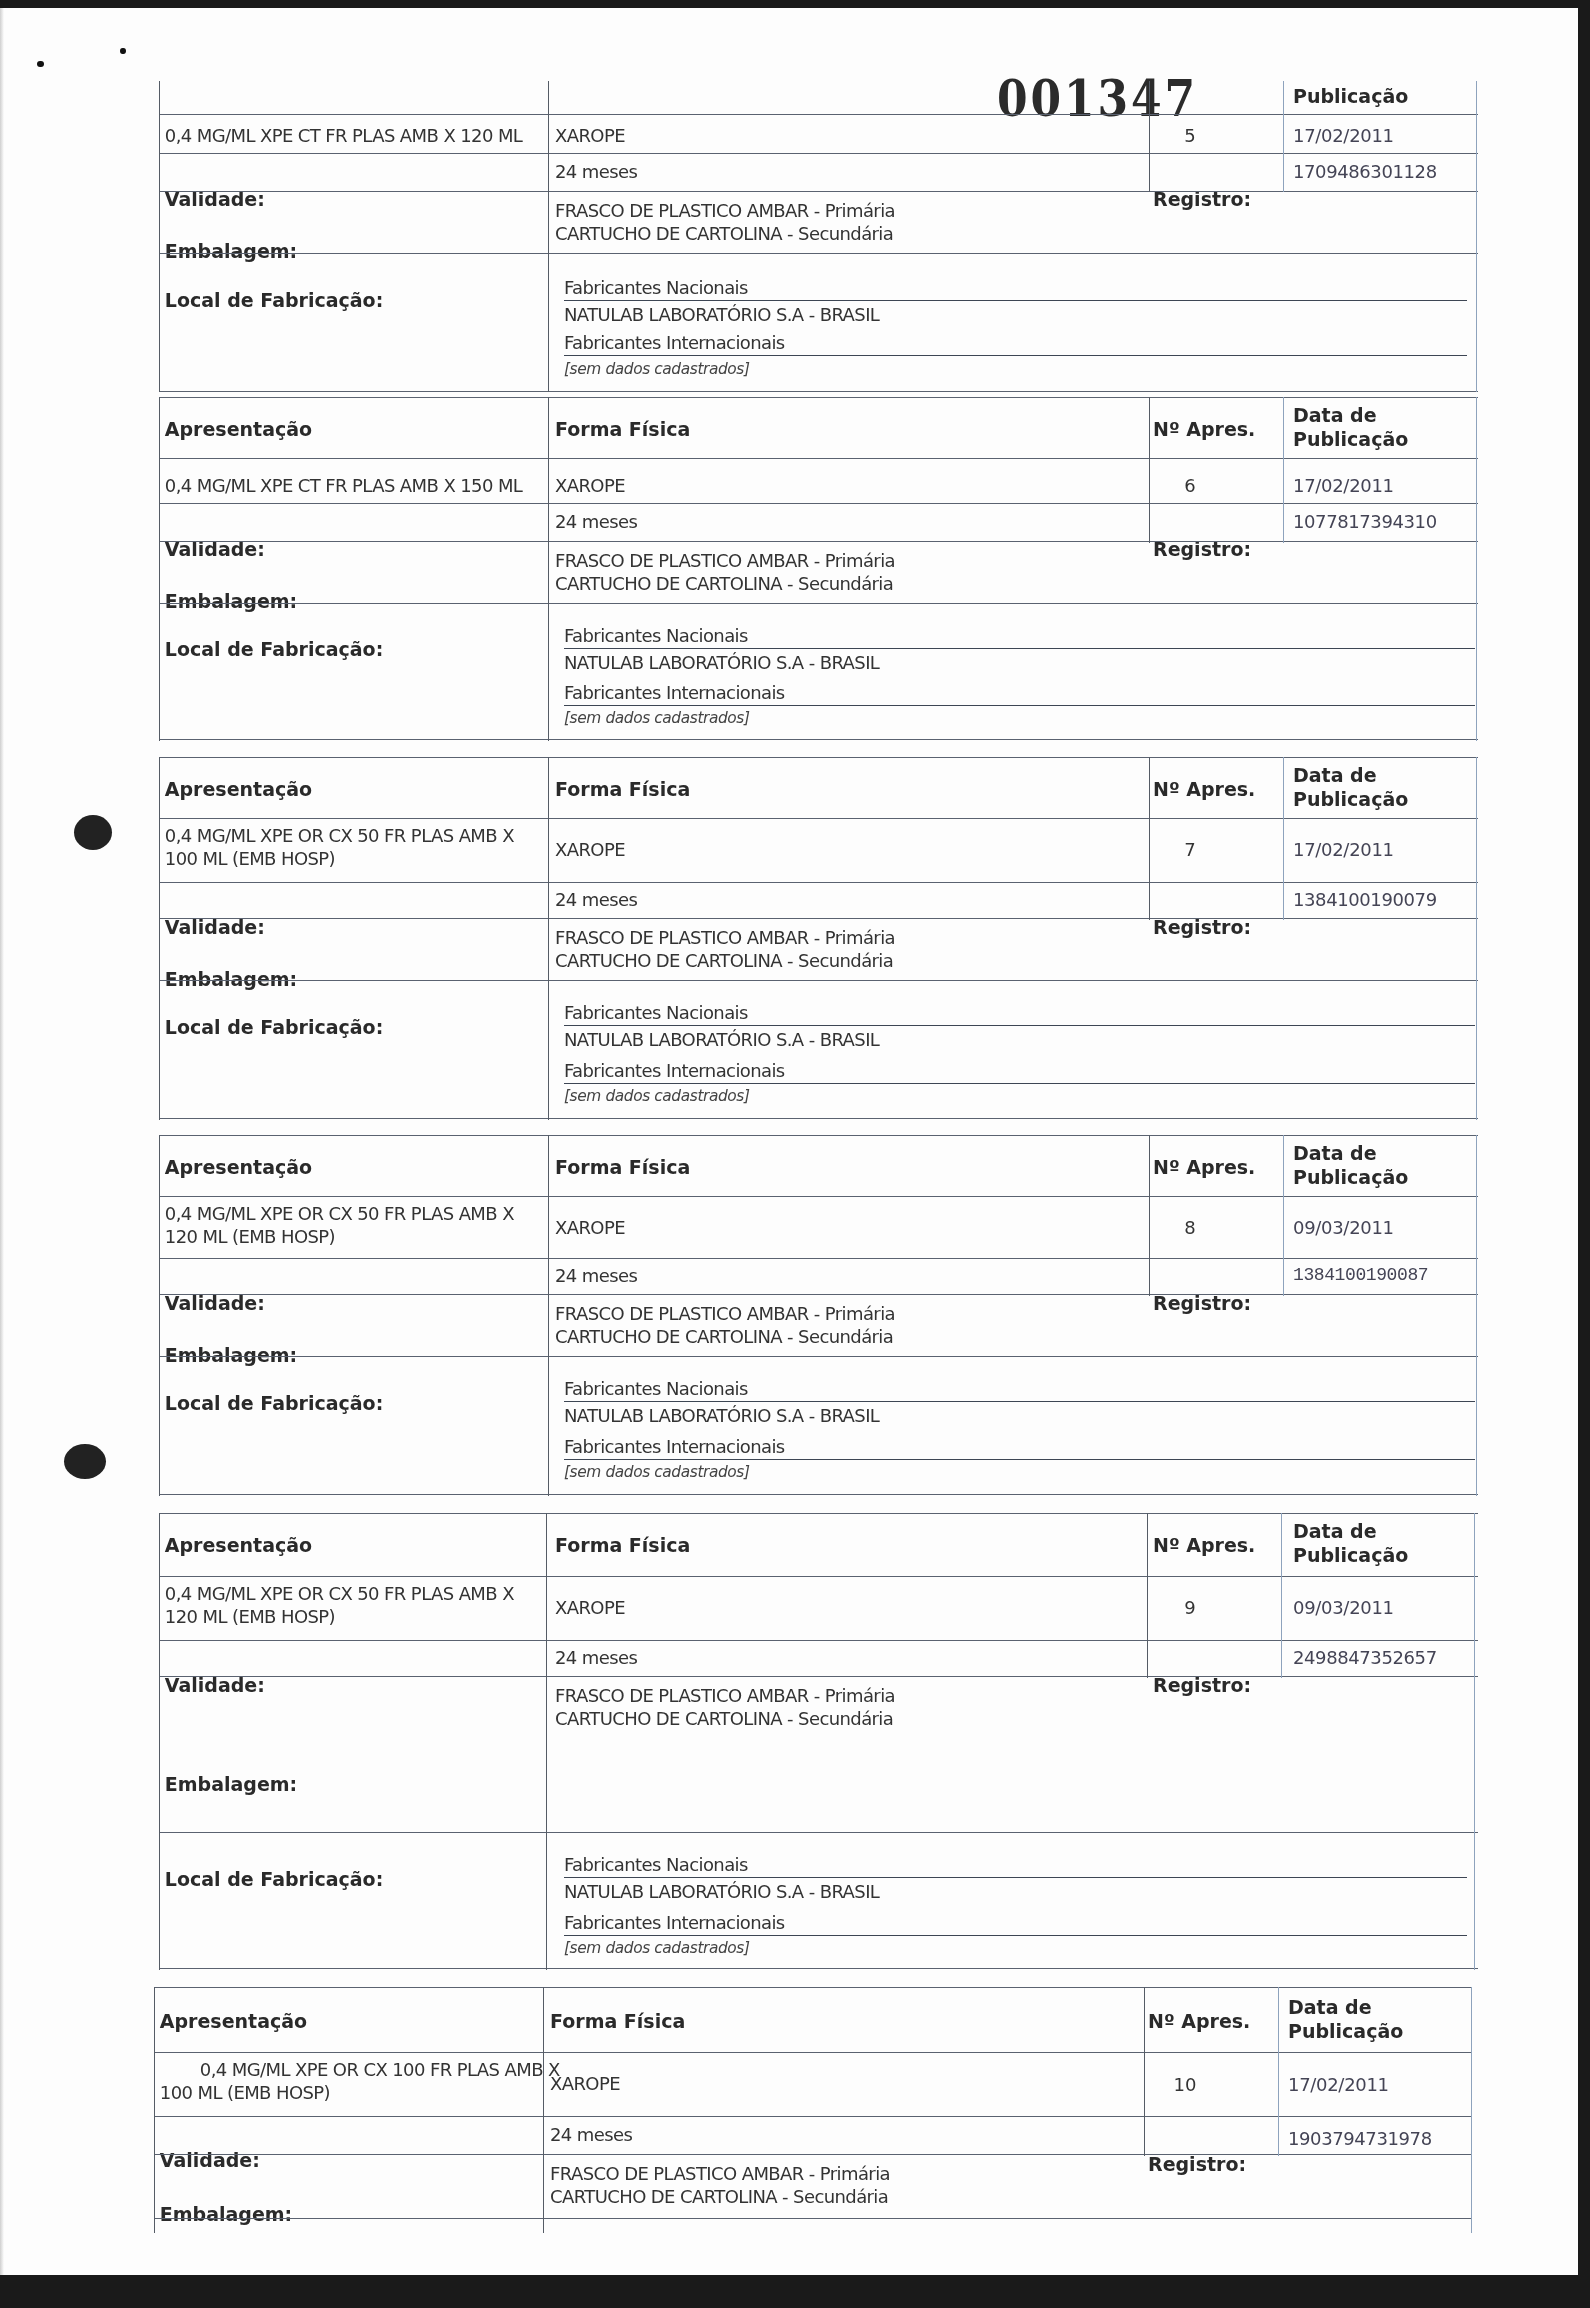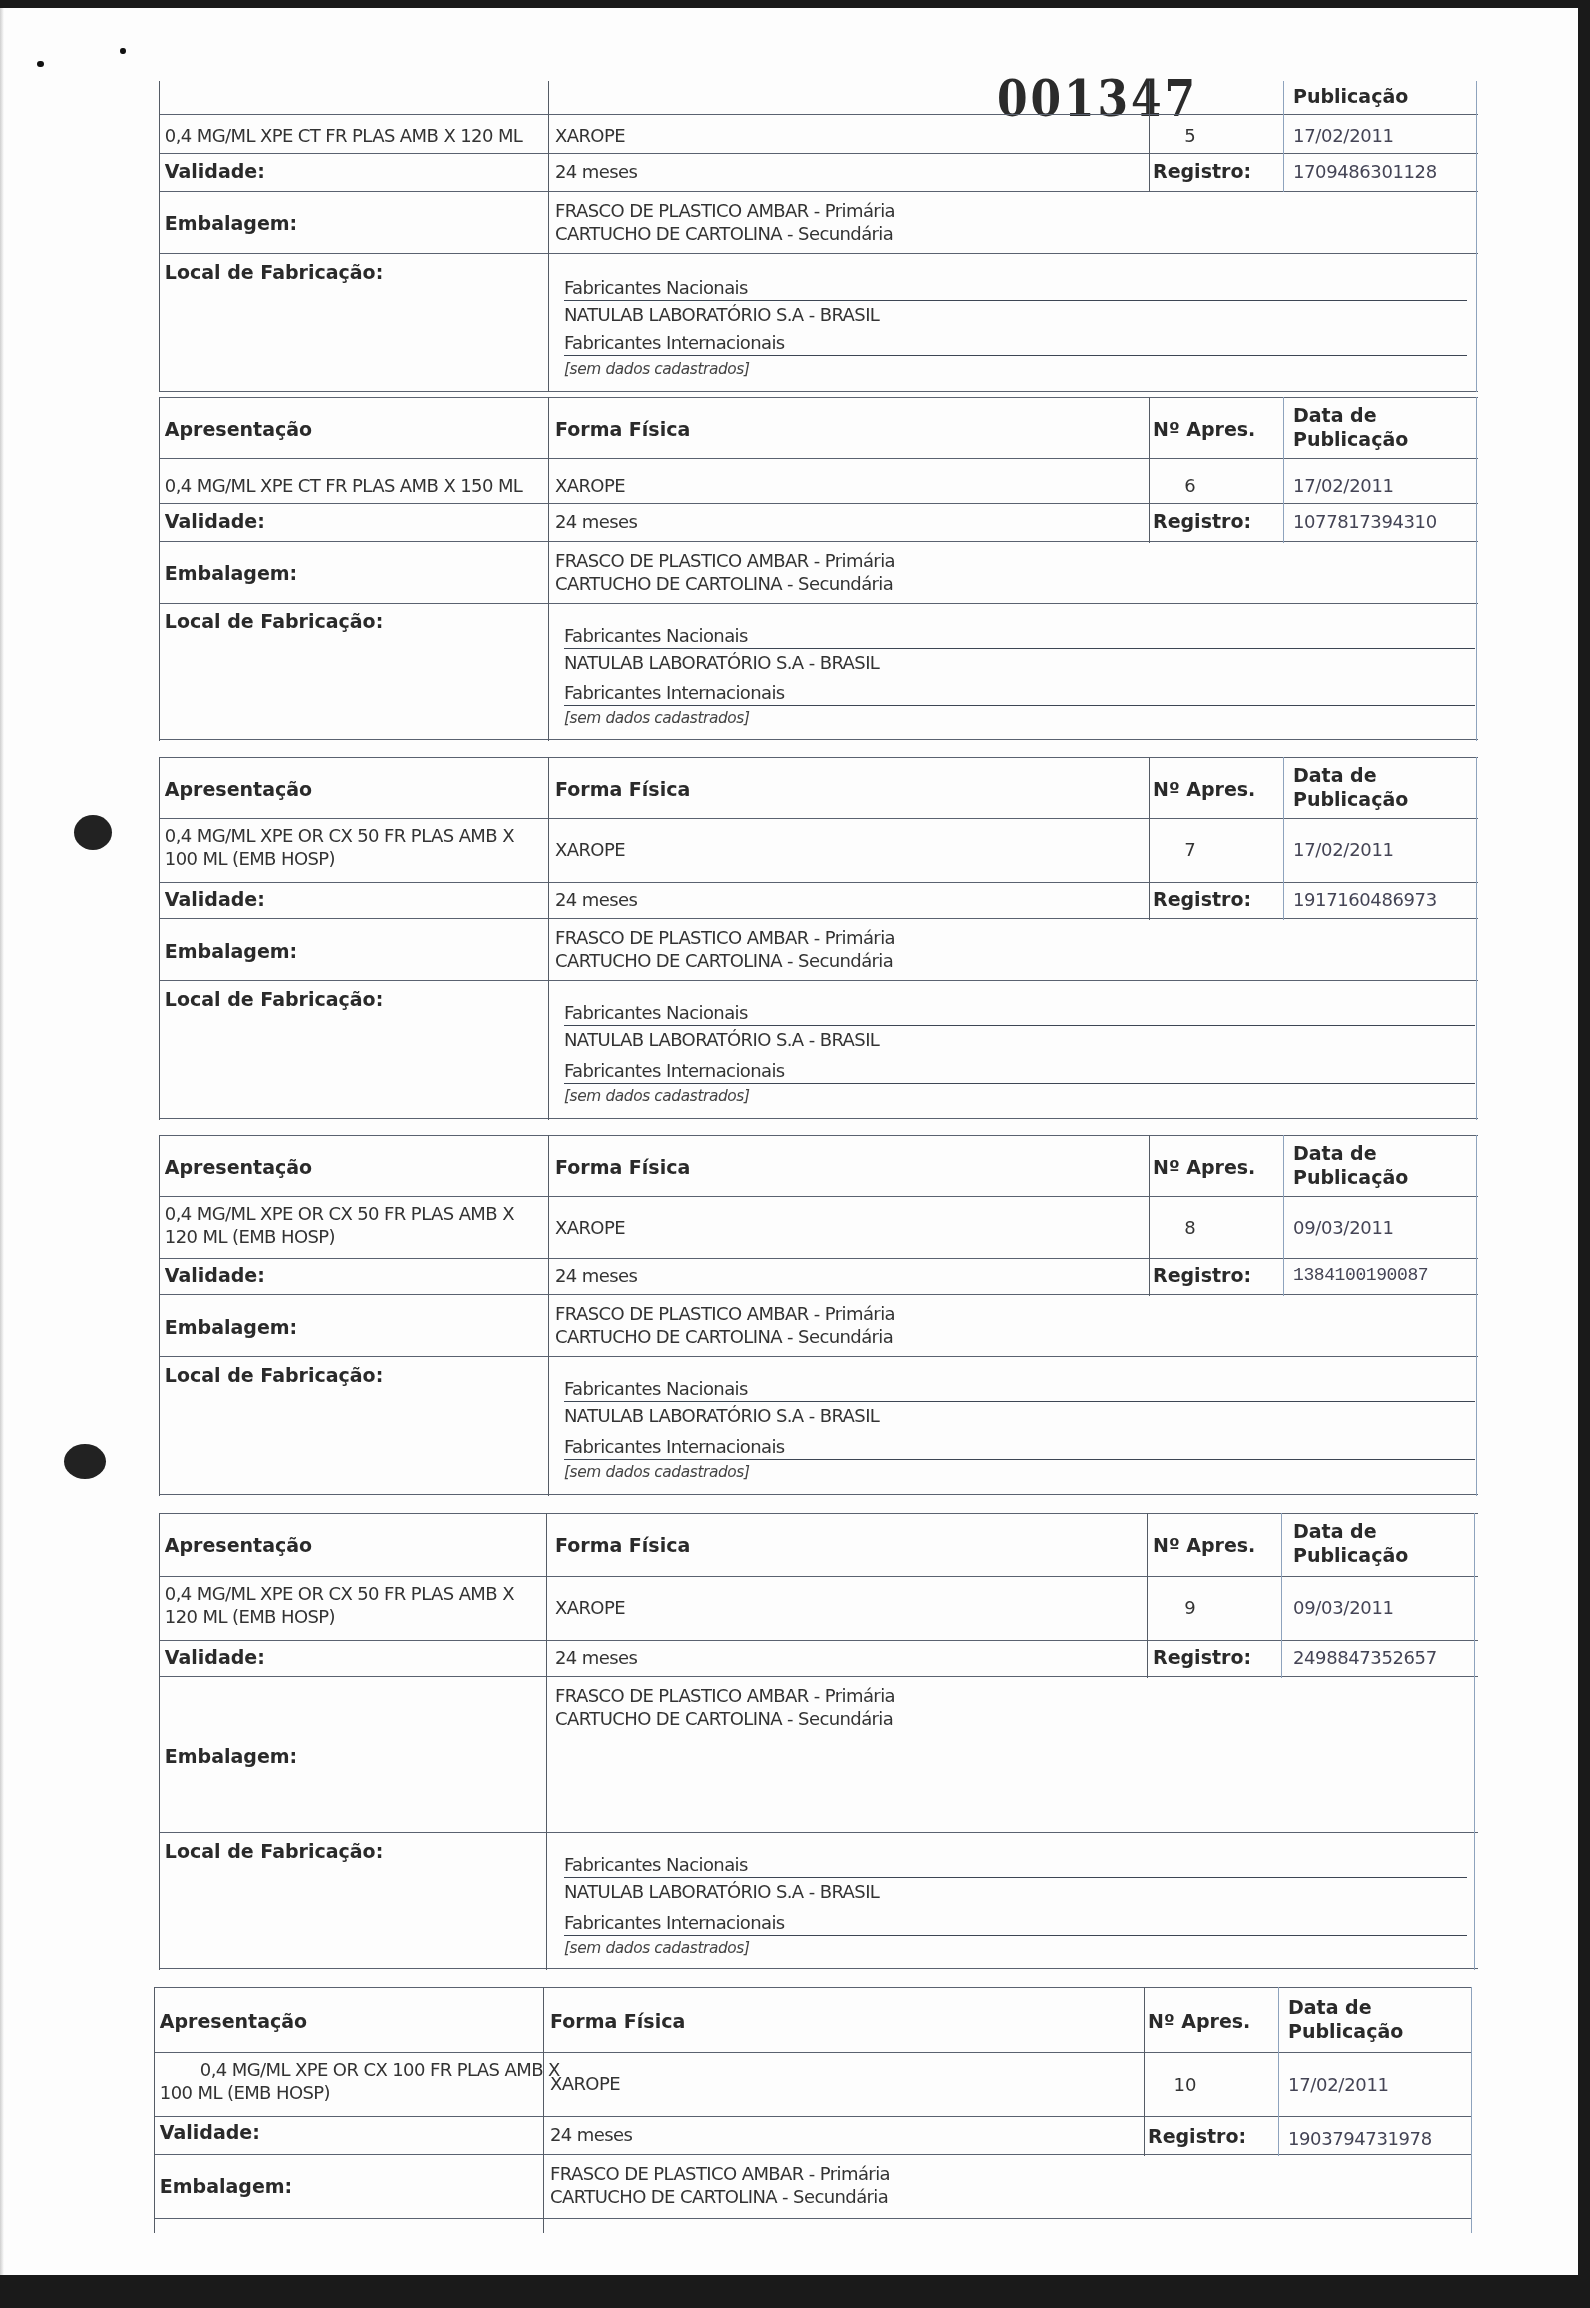--- a/index.html
+++ b/index.html
@@ -26,21 +26,21 @@
   .dot { position:absolute; background:#111; border-radius:50%; }
   .scan-mark { position:absolute; background:#222; border-radius:50%; }
 
   .blk { position:absolute; left:159px; width:1319px; }
   .row { position:absolute; left:0; width:100%; border-top:1.9px solid #5a6270; }
   .bottom-line { position:absolute; left:0; width:100%; border-top:1.9px solid #5a6270; }
   .vline { position:absolute; width:0; border-left:1.9px solid #555c66; }
   .vline.blue { border-left:1.9px solid #8ea3bd; }
   .cell { position:absolute; font-size:18px; line-height:23px; white-space:nowrap; }
   .hdr { font-weight:bold; font-size:19px; color:#2a2a2a; }
-  .lbl { font-weight:bold; font-size:19px; color:#2a2a2a; }
+  .lbl { font-weight:bold; font-size:19px; color:#2a2a2a;margin-top:28px; }
   .val { font-size:18px; color:#333; letter-spacing:-0.6px; }
   .num { font-size:18px; color:#333; text-align:center; width:86px; }
   .date { font-size:18px; color:#445; letter-spacing:-0.3px; }
   .reg { font-size:18px; color:#445; letter-spacing:-0.4px; }
   .sub-head { font-size:18px; color:#333; letter-spacing:-0.6px; }
   .sub-rule { position:absolute; height:0; border-top:1.9px solid #3d4654; }
   .ital { font-style:italic; font-size:15.4px; color:#444; letter-spacing:-0.4px; }
 </style>
 </head>
 <body>
@@ -133,21 +133,21 @@
     <div class="row" style="top:61px"></div>
     <div class="cell val" style="left:5.8px;top:67px;">0,4 MG/ML XPE OR CX 50 FR PLAS AMB X</div>
     <div class="cell val" style="left:5.8px;top:90px;">100 ML (EMB HOSP)</div>
     <div class="cell val" style="left:396px;top:81px;">XAROPE</div>
     <div class="cell num" style="left:988px;top:81px;">7</div>
     <div class="cell date" style="left:1134px;top:81px;">17/02/2011</div>
     <div class="row" style="top:125px"></div>
     <div class="cell lbl" style="left:5.8px;top:131px;">Validade:</div>
     <div class="cell val" style="left:396px;top:131px;">24 meses</div>
     <div class="cell lbl" style="left:994px;top:131px;">Registro:</div>
-    <div class="cell reg" style="left:1134px;top:131px;">1917160486973</div>
+    <div class="cell reg" style="left:1134px;top:131px;">1384100190079</div>
     <div class="row" style="top:161px"></div>
     <div class="cell lbl" style="left:5.8px;top:183px;">Embalagem:</div>
     <div class="cell val" style="left:396px;top:169px;">FRASCO DE PLASTICO AMBAR - Primária</div>
     <div class="cell val" style="left:396px;top:192px;">CARTUCHO DE CARTOLINA - Secundária</div>
     <div class="row" style="top:223px"></div>
     <div class="cell lbl" style="left:5.8px;top:231px;">Local de Fabricação:</div>
     <div class="cell sub-head" style="left:405px;top:244px;">Fabricantes Nacionais</div>
     <div class="sub-rule" style="left:405px;top:268px;width:911px;"></div>
     <div class="cell val" style="left:405px;top:271px;">NATULAB LABORATÓRIO S.A - BRASIL</div>
     <div class="cell sub-head" style="left:405px;top:302px;">Fabricantes Internacionais</div>

